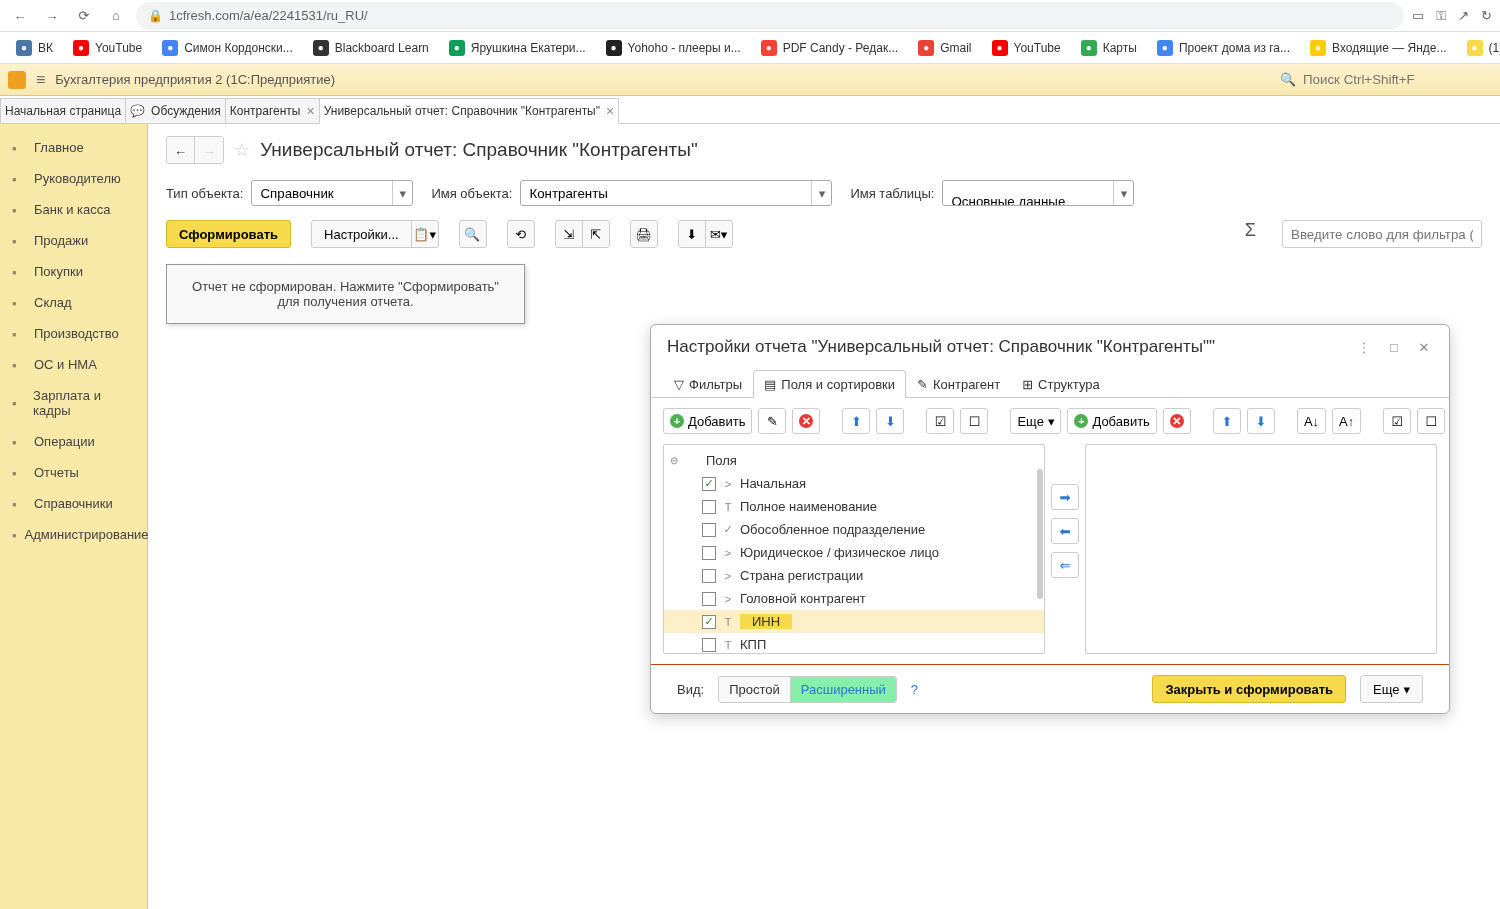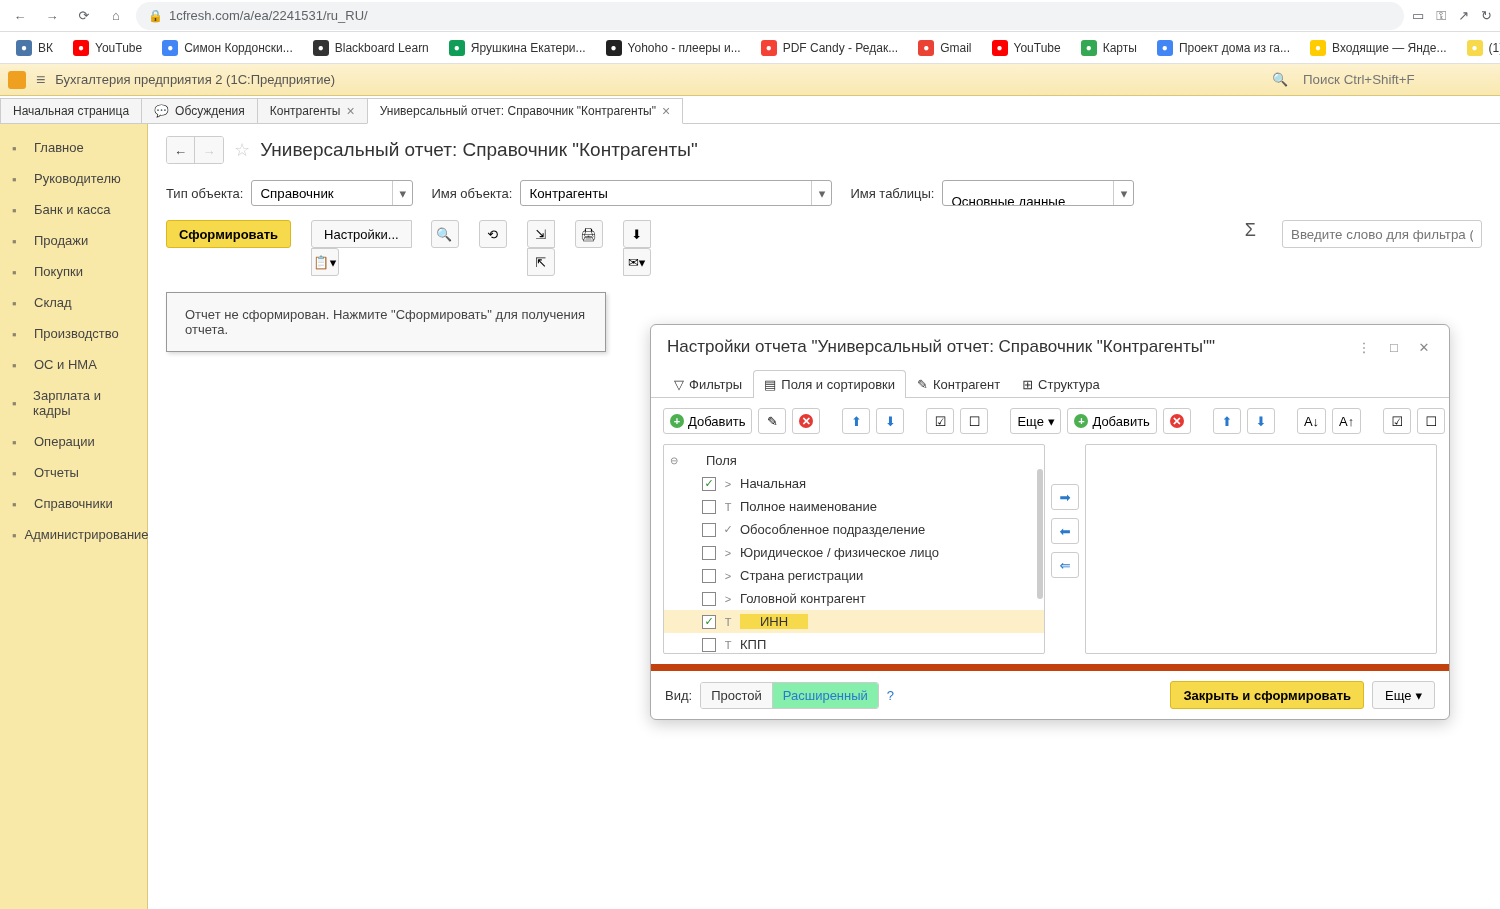--- a/index.html
+++ b/index.html
@@ -13,24 +13,24 @@
 
 .bookmarks-bar { height: 32px; background: #fff; border-bottom: 1px solid #e0e0e0; display: flex; align-items: center; padding: 0 8px; gap: 4px; overflow: hidden; }
 .bookmark { display: flex; align-items: center; gap: 6px; padding: 4px 8px; border-radius: 4px; cursor: pointer; font-size: 12px; white-space: nowrap; }
 .bm-icon { width: 16px; height: 16px; border-radius: 3px; display: inline-flex; align-items: center; justify-content: center; font-size: 10px; color: #fff; }
 
 .app-header { height: 32px; background: linear-gradient(#fdf2d0, #f9e8b0); border-bottom: 1px solid #d9c77a; display: flex; align-items: center; padding: 0 8px; gap: 10px; }
 .app-logo { width: 18px; height: 18px; background: #f0a020; border-radius: 3px; }
 .hamburger { color: #666; cursor: pointer; font-size: 16px; }
 .app-title { color: #555; font-size: 13px; }
 .app-search { margin-left: auto; display: flex; align-items: center; gap: 6px; color: #999; border: 1px solid transparent; padding: 2px 8px; }
-.app-search input { border: none; background: transparent; outline: none; color: #999; width: 180px; margin-left: 8px; }
+.app-search input { border: none; background: transparent; outline: none; color: #999; width: 180px; }
 
 .app-tabs { height: 28px; background: #fff; border-bottom: 1px solid #ccc; display: flex; align-items: end; }
-.app-tab { padding: 5px 12px; border: 1px solid #ccc; border-bottom: none; background: #f5f5f5; font-size: 12px; display: flex; align-items: center; gap: 6px; margin-right: -1px; position: relative; }
+.app-tab { padding: 5px 4px; border: 1px solid #ccc; border-bottom: none; background: #f5f5f5; font-size: 12px; display: flex; align-items: center; gap: 6px; margin-right: -1px; position: relative; }
 .app-tab.active { background: #fff; border-bottom: 1px solid #fff; margin-bottom: -1px; }
 .app-tab .close { color: #888; cursor: pointer; font-size: 14px; line-height: 1; }
 
 .main-layout { display: flex; height: calc(909px - 32px - 32px - 32px - 28px); }
 .sidebar { width: 148px; background: #f9e9a8; border-right: 1px solid #d9c77a; padding: 8px 0; }
 .nav-item { padding: 8px 12px; color: #444; cursor: pointer; display: flex; align-items: center; gap: 8px; font-size: 13px; }
 .nav-icon { width: 14px; height: 14px; opacity: 0.6; }
 
 .content { flex: 1; background: #fff; padding: 12px 18px; position: relative; overflow: hidden; }
 .page-header { display: flex; align-items: center; gap: 10px; margin-bottom: 16px; }
@@ -44,29 +44,29 @@
 .param { display: flex; align-items: center; gap: 8px; }
 .param label { color: #333; }
 .combo { display: flex; border: 1px solid #aaa; border-radius: 3px; height: 26px; background: #fff; }
 .combo-input { border: none; padding: 0 8px; outline: none; background: transparent; }
 .combo-btn { width: 20px; display: flex; align-items: center; justify-content: center; border-left: 1px solid #ccc; color: #666; cursor: pointer; }
 
 .toolbar-row { display: flex; align-items: flex-start; gap: 20px; margin-bottom: 16px; }
 .btn { height: 28px; padding: 0 12px; border: 1px solid #ccc; border-radius: 3px; background: #f8f8f8; cursor: pointer; display: flex; align-items: center; gap: 4px; font-size: 13px; }
 .btn-primary { background: #f7d94c; border-color: #d9b820; font-weight: bold; }
 .btn-icon { width: 28px; padding: 0; justify-content: center; }
-.btn-group { display: flex; flex-direction: column; }
+.btn-group { display: flex; }
 .btn-group .btn { border-radius: 0; margin-right: -1px; }
 .btn-group .btn:first-child { border-radius: 3px 0 0 3px; }
 .btn-group .btn:last-child { border-radius: 0 3px 3px 0; margin-right: 0; }
 .spacer { flex: 1; }
 .sigma { font-size: 18px; color: #555; margin-right: 6px; }
 .filter-input { height: 28px; border: 1px solid #ccc; padding: 0 8px; color: #999; width: 200px; border-radius: 3px; }
 
-.report-placeholder { border: 1px solid #999; background: #f8f8f8; padding: 14px 18px; width: 440px; color: #444; box-shadow: 2px 2px 4px rgba(0,0,0,0.15); }
+.report-placeholder { border: 1px solid #999; background: #f8f8f8; padding: 14px 18px; width: 359px; color: #444; box-shadow: 2px 2px 4px rgba(0,0,0,0.15); text-align: center; }
 
 .dialog { position: absolute; left: 502px; top: 200px; width: 800px; background: #fff; border: 1px solid #aaa; box-shadow: 0 4px 16px rgba(0,0,0,0.2); border-radius: 6px; }
 .dialog-header { display: flex; align-items: center; padding: 12px 16px; }
 .dialog-title { font-size: 17px; color: #333; flex: 1; }
 .dialog-btns { display: flex; gap: 12px; color: #888; }
 .dlg-hbtn { cursor: pointer; width: 18px; text-align: center; }
 
 .dialog-tabs { display: flex; border-bottom: 1px solid #ccc; padding: 0 12px; }
 .dtab { padding: 6px 10px; border: 1px solid transparent; border-bottom: none; display: flex; align-items: center; gap: 5px; cursor: pointer; position: relative; top: 1px; font-size: 13px; }
 .dtab.active { border-color: #ccc; background: #fff; border-radius: 4px 4px 0 0; }
@@ -81,32 +81,32 @@
 .arrow-up, .arrow-down, .arrow-left, .arrow-right { color: #2979cc; font-size: 13px; }
 
 .panels { display: flex; gap: 6px; padding: 0 12px 10px 12px; }
 .panel { border: 1px solid #ccc; border-radius: 2px; height: 210px; display: flex; flex-direction: column; }
 .fields-panel { flex: 1; position: relative; }
 .sort-panel { width: 352px; }
 .panel-header { background: #fef5d4; padding: 6px 22px; font-size: 13px; }
 .tree { flex: 1; overflow-y: auto; padding: 4px 0; }
 .tree-row { display: flex; align-items: center; padding: 4px 6px; gap: 6px; cursor: pointer; }
 .tree-row.selected { background: #fdf0c8; }
-.tree-row.selected .field-label { background: #f7d94c; padding: 0 20px; }
+.tree-row.selected .field-label { background: #f7d94c; padding: 0 12px; }
 .tree-indent { width: 26px; }
 .expand-caret { width: 10px; color: #888; font-size: 10px; }
 .chk { width: 14px; height: 14px; border: 1px solid #888; background: #fff; display: flex; align-items: center; justify-content: center; font-size: 11px; color: #2a8a2a; }
 .chk.checked::after { content: "✓"; }
 .type-icon { width: 12px; color: #888; font-size: 11px; text-align: center; }
 .scroll-thumb { position: absolute; right: 1px; top: 24px; width: 6px; height: 130px; background: #ccc; border-radius: 3px; }
 
 .transfer-btns { display: flex; flex-direction: column; gap: 8px; justify-content: flex-start; padding-top: 40px; }
 .transfer-btn { width: 28px; height: 26px; border: 1px solid #ccc; border-radius: 3px; background: #fff; display: flex; align-items: center; justify-content: center; cursor: pointer; color: #2979cc; }
 
-.dialog-footer { display: flex; align-items: center; padding: 10px 14px; gap: 8px; border-top: 7px solid #c2410c; }
+.dialog-footer { display: flex; align-items: center; padding: 10px 26px; gap: 14px; border-top: 1px solid #c2410c; }
 .view-label { color: #333; }
 .seg { display: flex; border: 1px solid #ccc; border-radius: 3px; overflow: hidden; }
 .seg-btn { padding: 5px 10px; background: #f8f8f8; cursor: pointer; border-right: 1px solid #ccc; }
 .seg-btn:last-child { border-right: none; }
 .seg-btn.active { background: #86efac; color: #2979cc; }
 .help { color: #2979cc; cursor: pointer; }
 </style>
 </head>
 <body>
 

